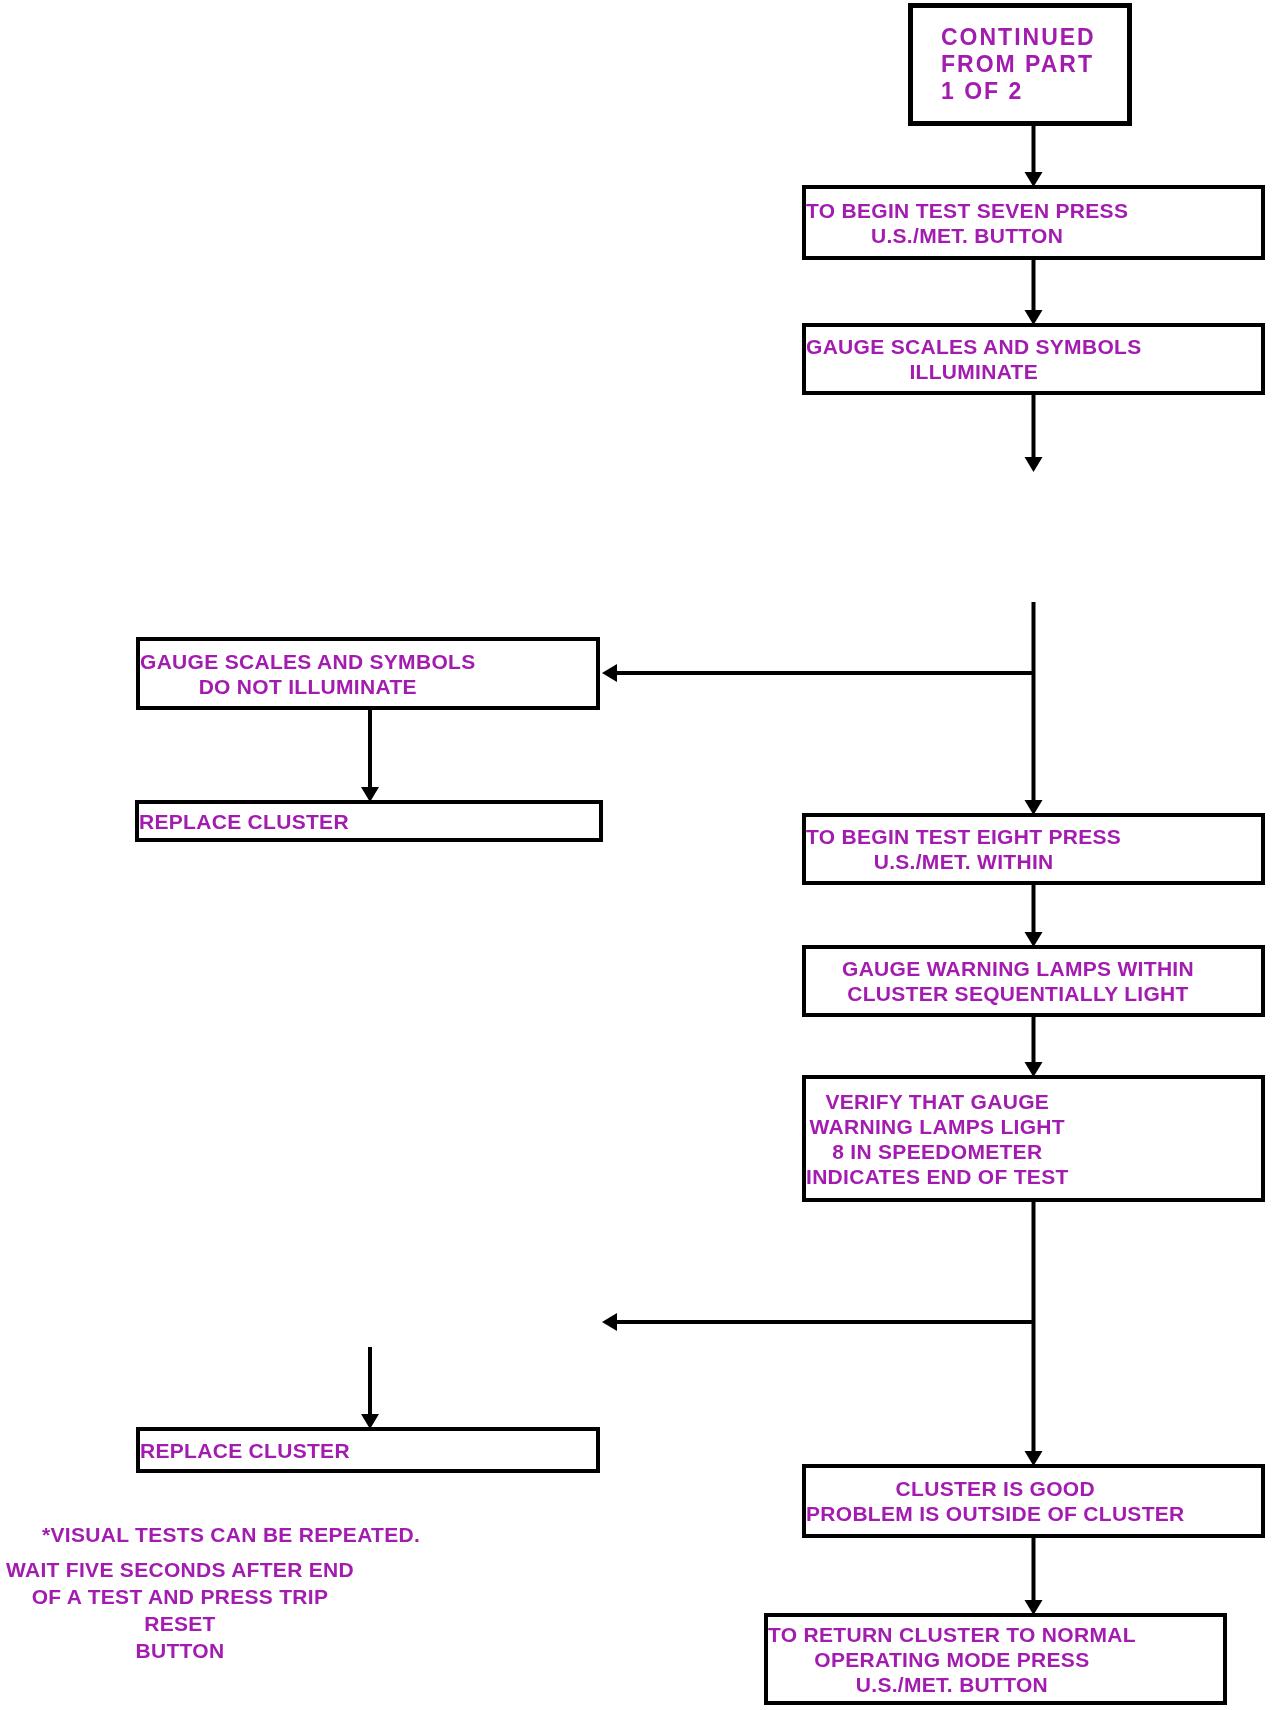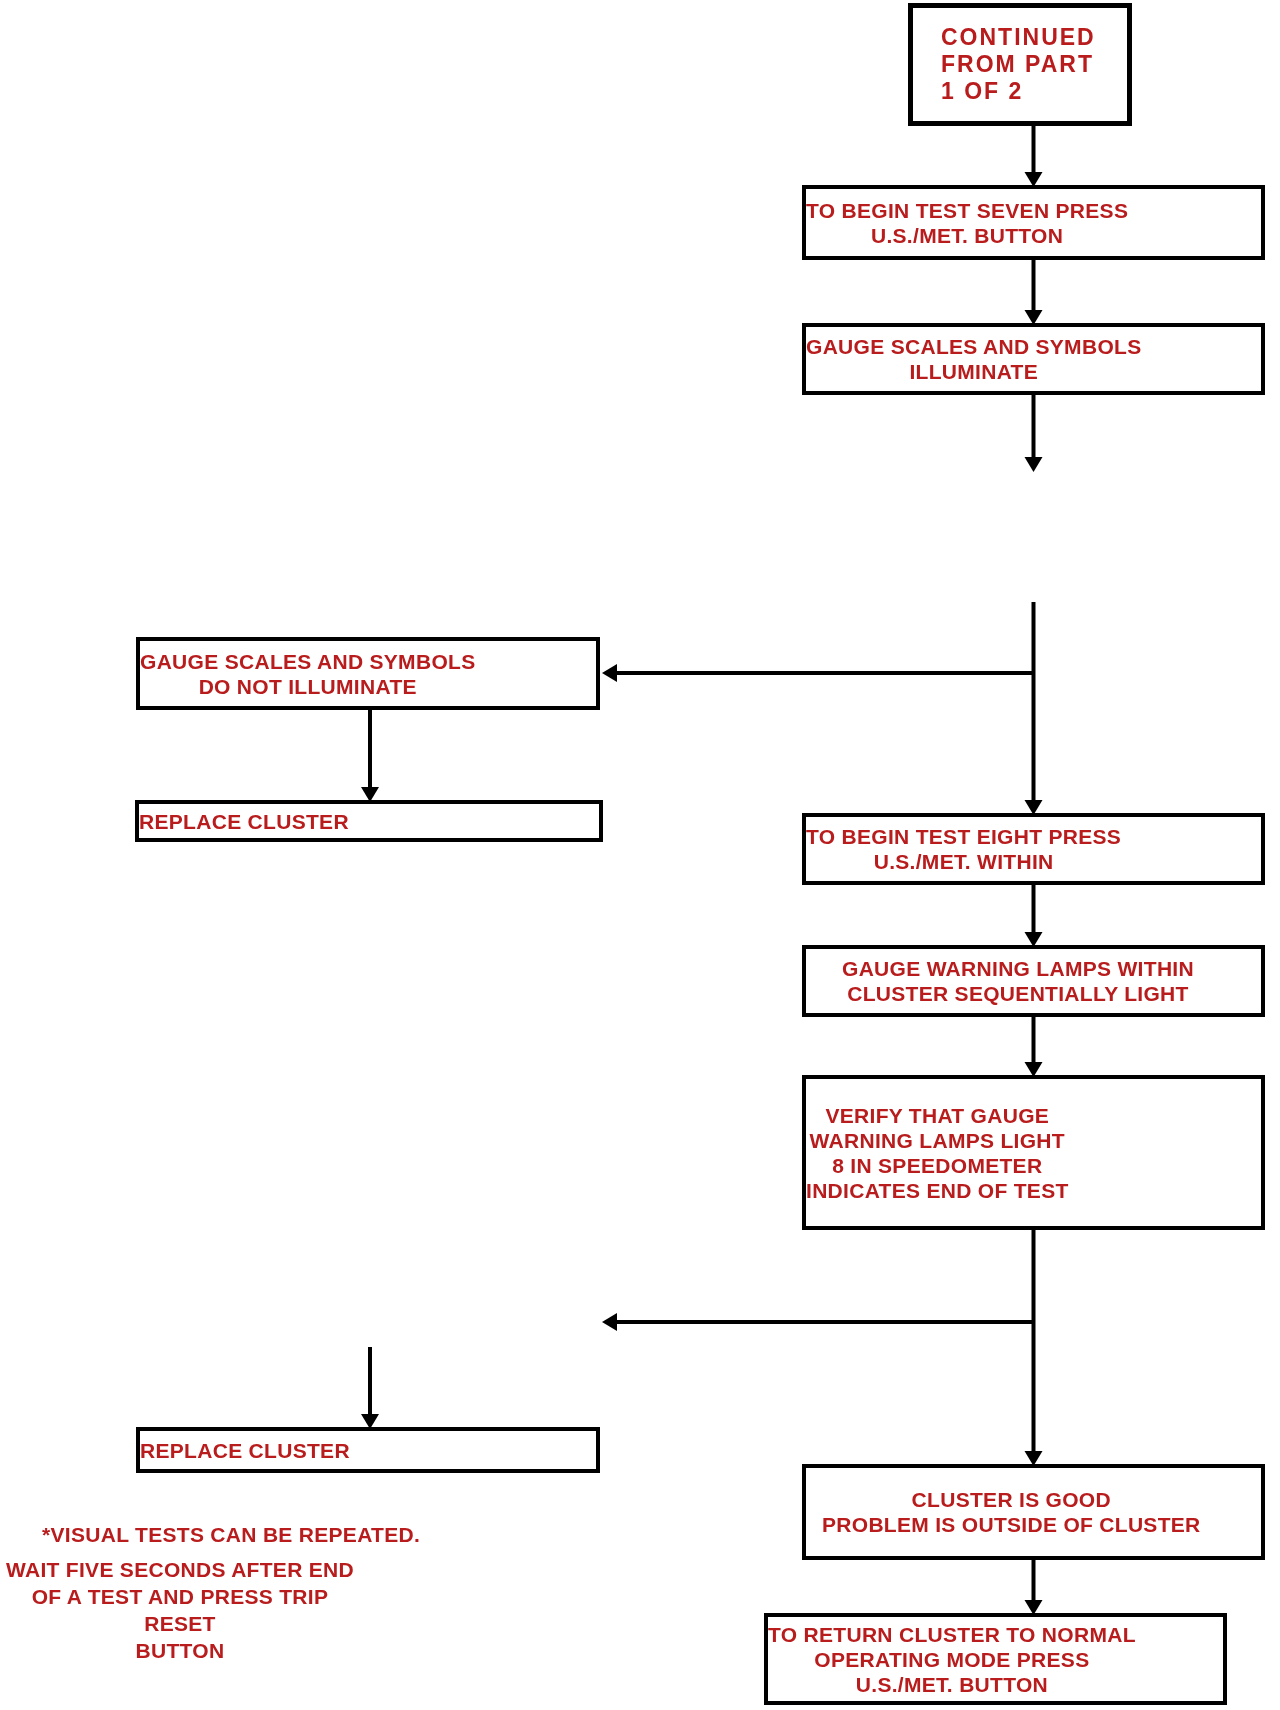--- a/index.html
+++ b/index.html
@@ -2,21 +2,21 @@
 <html><head>
 <meta charset="utf-8">
 <style>
   html, body { margin: 0; padding: 0; background: #ffffff; }
   .canvas {
     position: relative;
     width: 1280px;
     height: 1710px;
     background: #ffffff;
     font-family: "Liberation Sans", sans-serif;
-    color: #b91c1c;
+    color: #a21caf;
     overflow: hidden;
   }
   .connectors {
     position: absolute;
     left: 0; top: 0;
     width: 1280px; height: 1710px;
   }
   .connectors line { stroke: #000; stroke-width: 4; }
   .connectors polygon { fill: #000; }
   .node {
@@ -143,28 +143,28 @@
   <div class="node" style="left:802px; top:813px; width:463px; height:72px;">
     <span class="label">TO BEGIN TEST EIGHT PRESS
 U.S./MET. WITHIN</span>
   </div>
 
   <div class="node" style="left:802px; top:945px; width:463px; height:72px;padding-left:36px;">
     <span class="label">GAUGE WARNING LAMPS WITHIN
 CLUSTER SEQUENTIALLY LIGHT</span>
   </div>
 
-  <div class="node" style="left:802px; top:1075px; width:463px; height:155px;">
+  <div class="node" style="left:802px; top:1075px; width:463px; height:127px;">
     <span class="label">VERIFY THAT GAUGE
 WARNING LAMPS LIGHT
 8 IN SPEEDOMETER
 INDICATES END OF TEST</span>
   </div>
 
-  <div class="node" style="left:802px; top:1464px; width:463px; height:96px;padding-left:16px;">
+  <div class="node" style="left:802px; top:1464px; width:463px; height:74px;">
     <span class="label">CLUSTER IS GOOD
 PROBLEM IS OUTSIDE OF CLUSTER</span>
   </div>
 
   <div class="node" style="left:764px; top:1613px; width:463px; height:92px;">
     <span class="label">TO RETURN CLUSTER TO NORMAL
 OPERATING MODE PRESS
 U.S./MET. BUTTON</span>
   </div>
 

